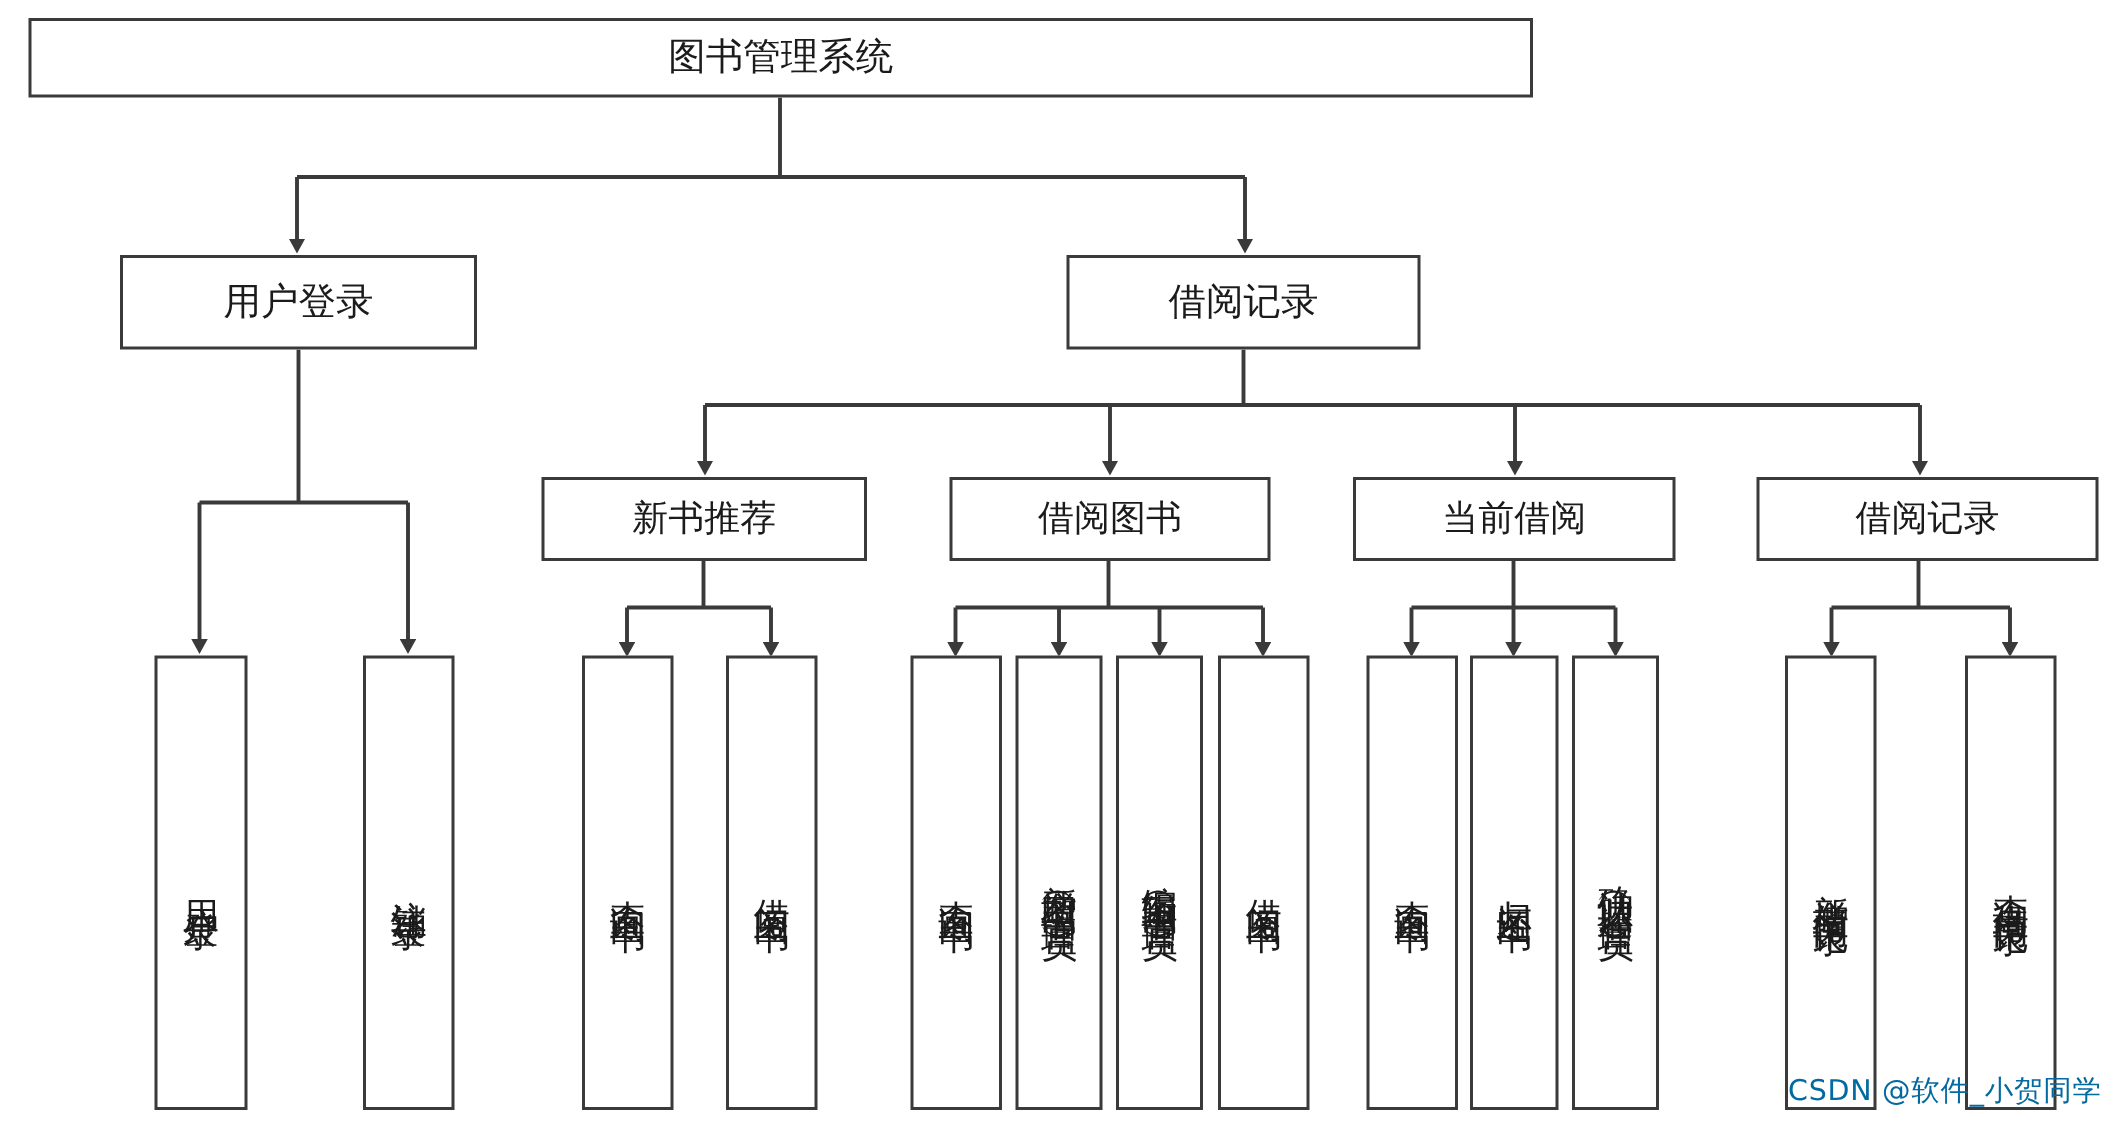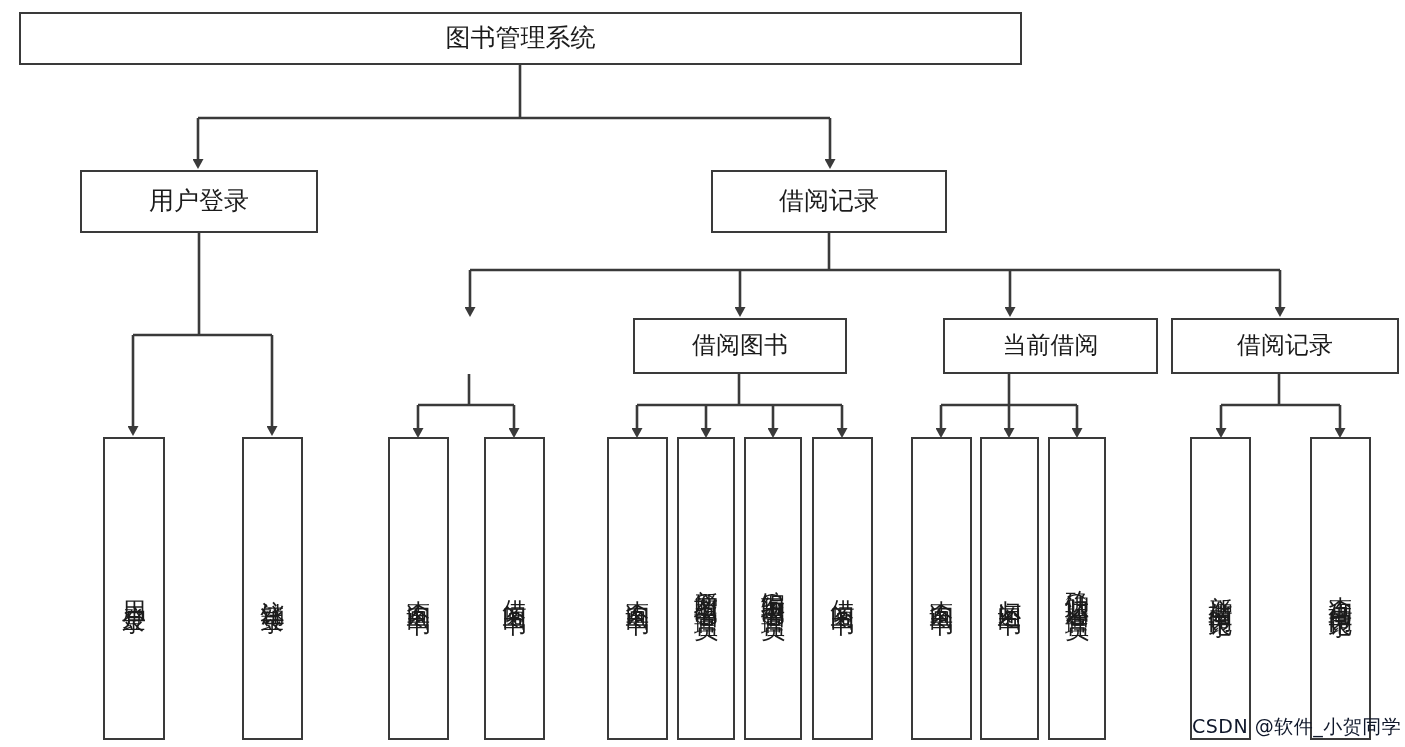--- a/index.html
+++ b/index.html
@@ -66,21 +66,21 @@
     letter-spacing: 4px;
     line-height: 1;
     white-space: nowrap;
     max-height: 286px;
   }
   .watermark {
     position: absolute;
     left: 1192px;
     top: 714px;
     font-size: 19px;
-    color: #0f172a;
+    color: #0369a1;
     letter-spacing: 0.5px;
     z-index: 5;
     white-space: nowrap;
     font-family: "DejaVu Sans", "Liberation Sans", sans-serif;
   }
 </style>
 </head>
 <body>
 
 <div id="canvas">
@@ -140,26 +140,29 @@
   </div>
 
   <div class="node h" style="left:80px; top:170px; width:238px; height:63px;">
     <span class="label">用户登录</span>
   </div>
 
   <div class="node h" style="left:711px; top:170px; width:236px; height:63px;">
     <span class="label">借阅记录</span>
   </div>
 
+  <div class="node l3" style="left:361px; top:318px; width:217px; height:56px;">
+    <span class="label">新书推荐</span>
+  </div>
 
   <div class="node l3" style="left:633px; top:318px; width:214px; height:56px;">
     <span class="label">借阅图书</span>
   </div>
 
-  <div class="node l3" style="left:902px; top:318px; width:215px; height:56px;margin-left:41px;">
+  <div class="node l3" style="left:902px; top:318px; width:215px; height:56px;">
     <span class="label">当前借阅</span>
   </div>
 
   <div class="node l3" style="left:1171px; top:318px; width:228px; height:56px;">
     <span class="label">借阅记录</span>
   </div>
 
   <div class="node leaf" style="left:103px; top:437px; width:62px; height:303px;">
     <span class="label">用户登录</span>
   </div>

